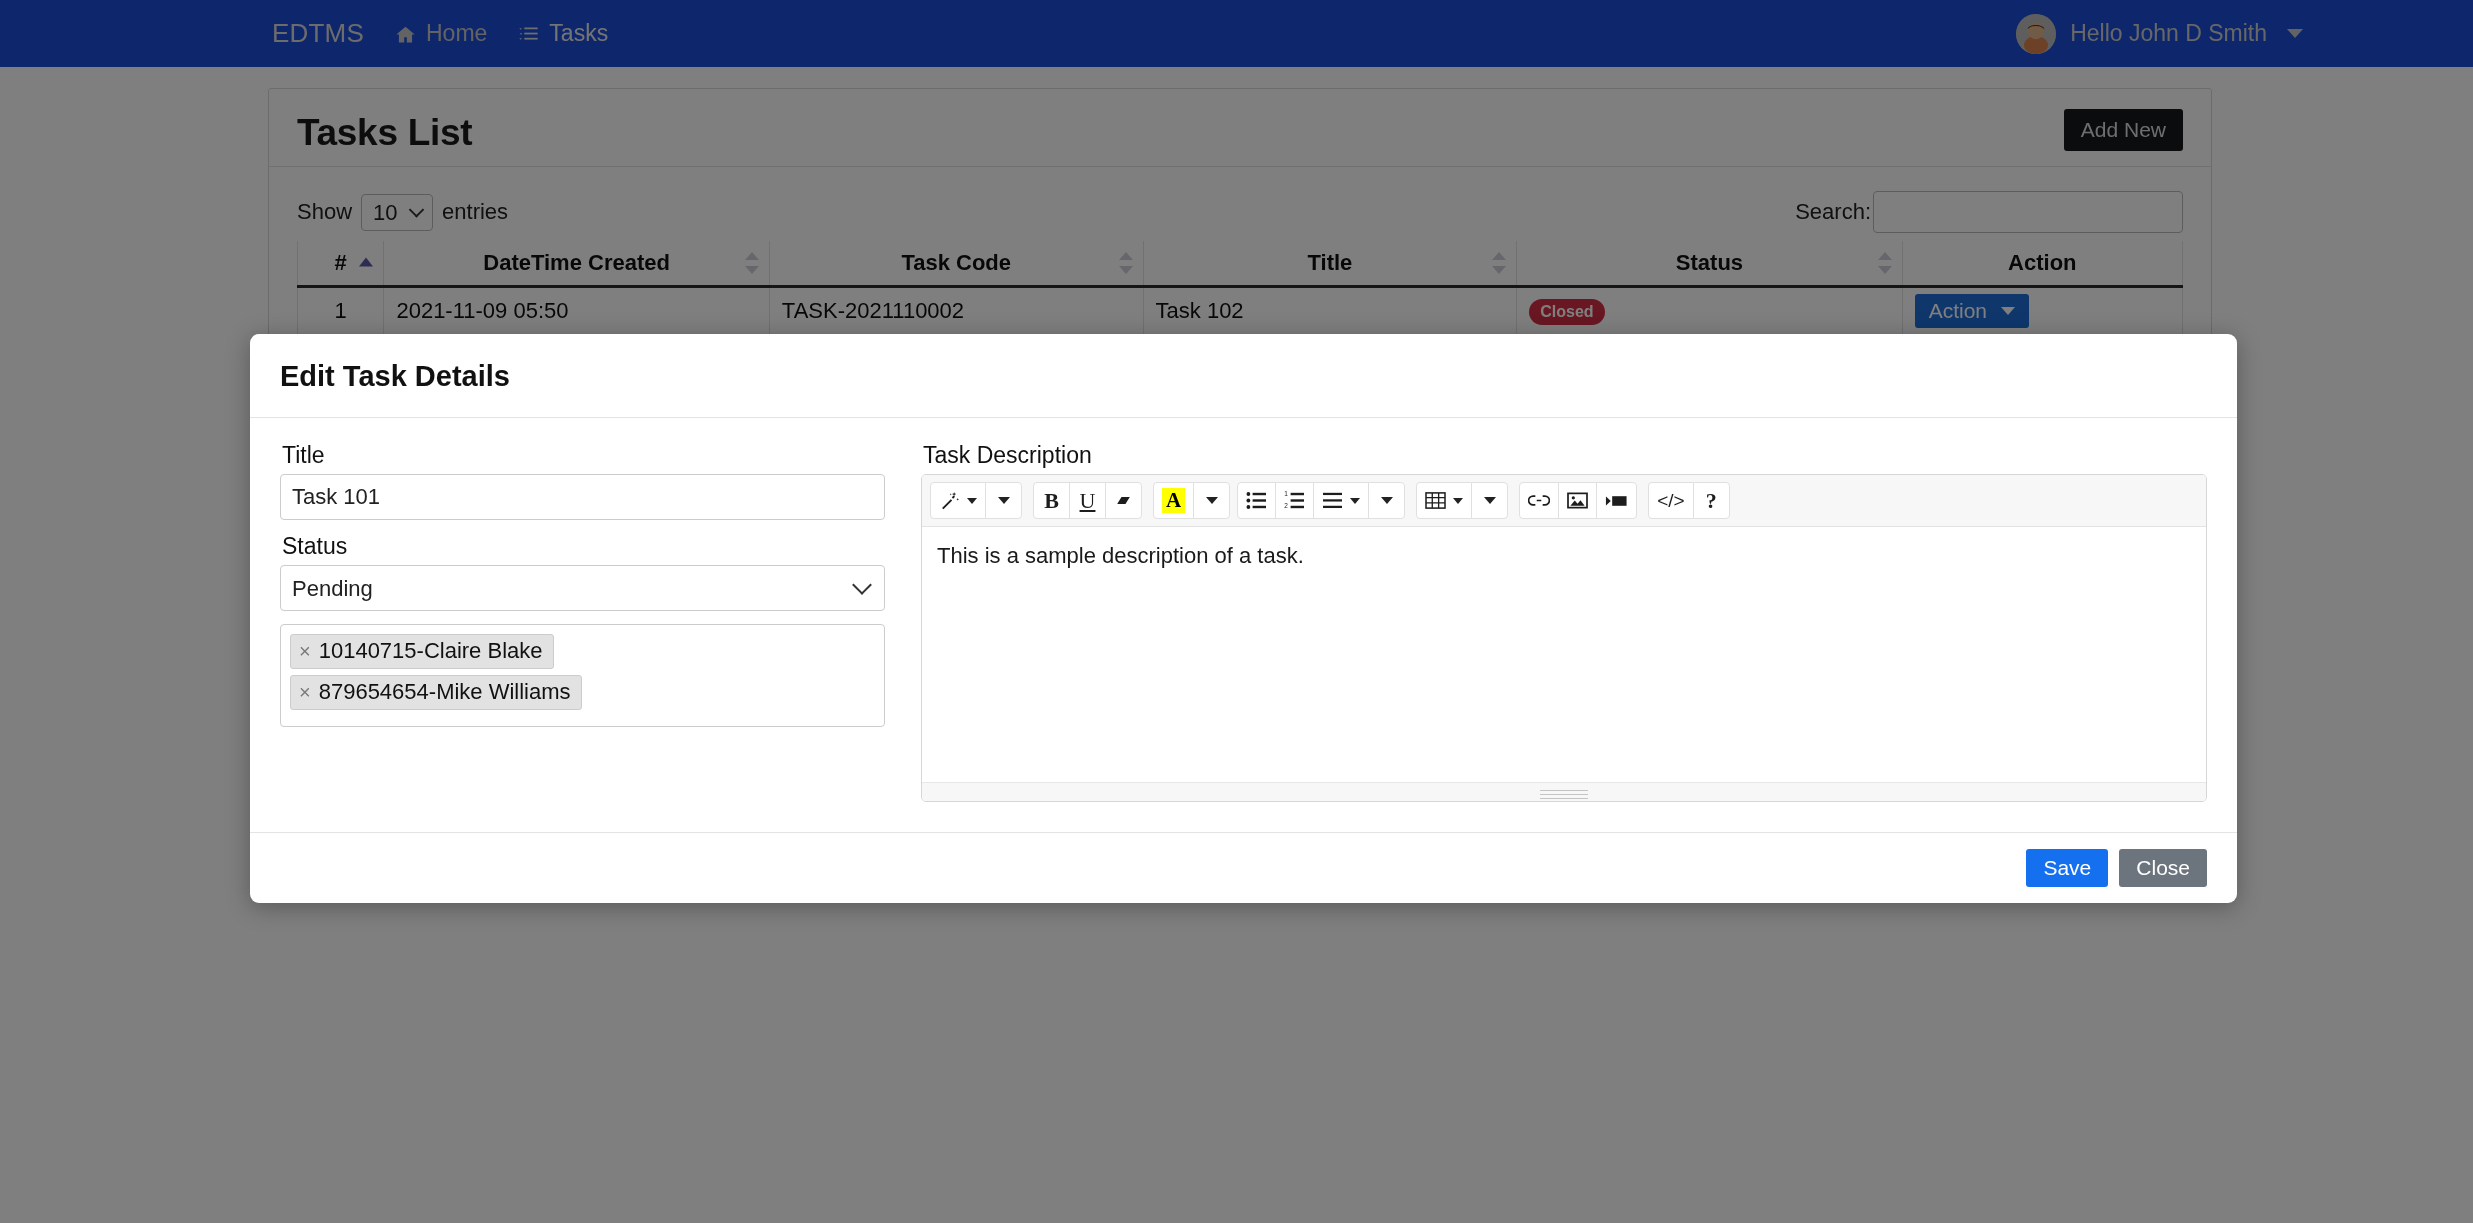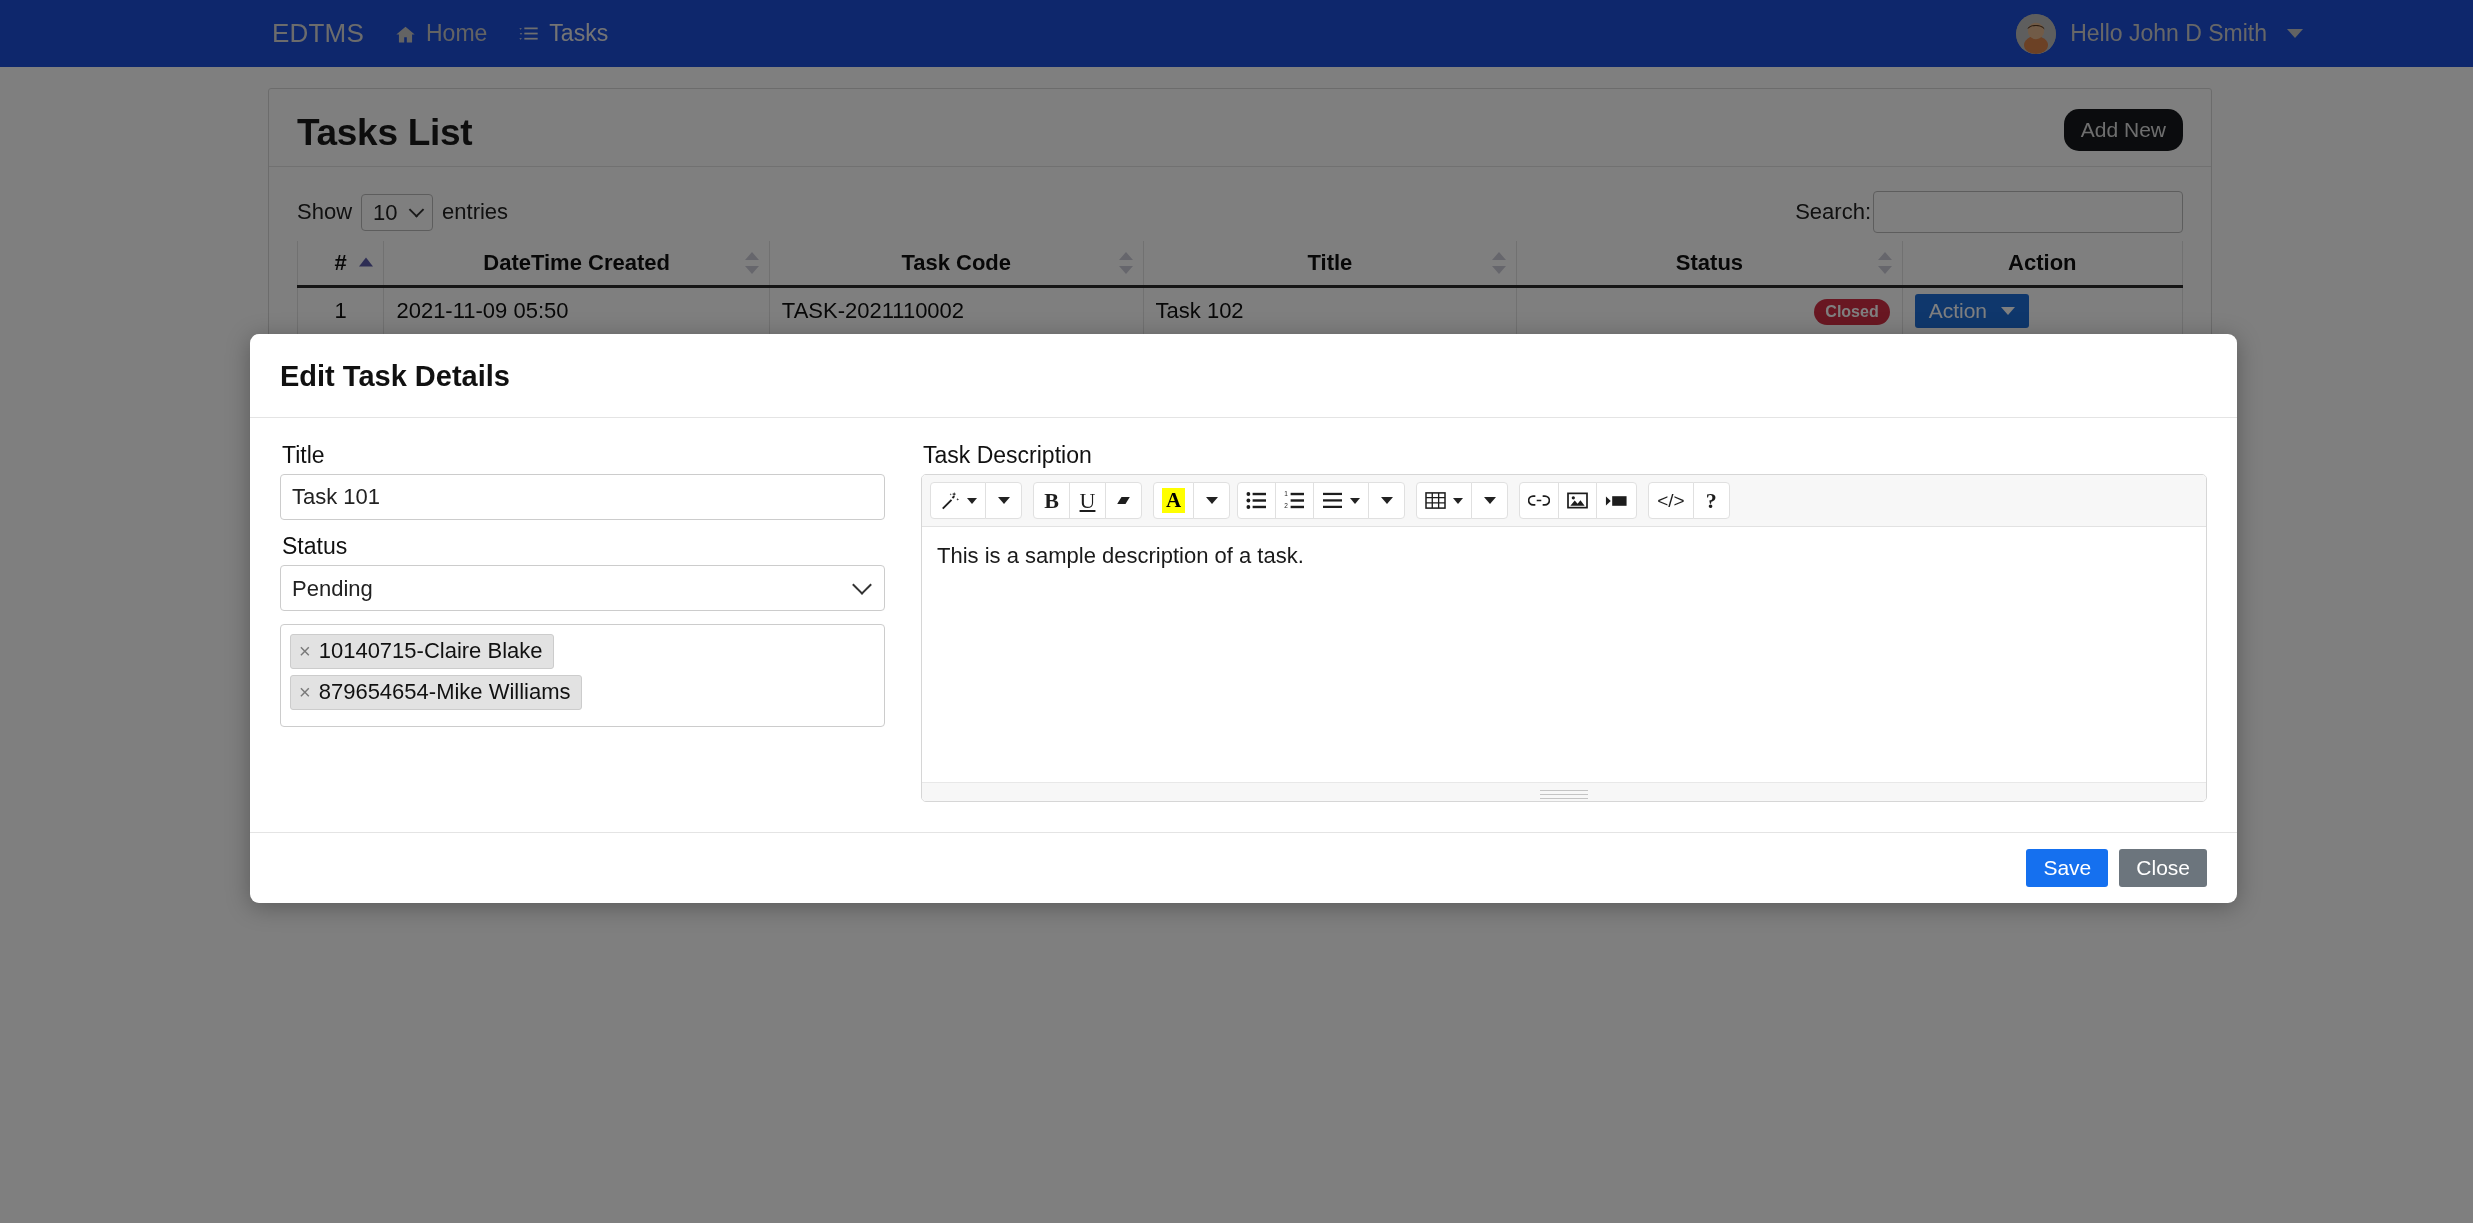--- a/index.html
+++ b/index.html
@@ -40,21 +40,21 @@
   
   .card {
     position:absolute; left:268px; top:88px; width:1944px;
     border:1px solid #d9d9d9; background:#fff; border-radius:3px;
   }
   .card-header { padding:22px 28px 26px 28px; border-bottom:1px solid #e2e2e2; position:relative; height:78px;}
   .card-title { font-size:37px; font-weight:600; color:#1b1b1b; letter-spacing:-.3px; line-height:44px;}
   .btn-addnew {
     position:absolute; right:28px; top:20px;
     background:#16191c; color:#ddd; font-size:21px;
-    padding:9px 17px; border-radius:15px; border:none;text-align:right;
+    padding:9px 17px; border-radius:3px; border:none;text-align:right;
   }
   .card-body { padding:20px 28px 18px 28px; }
 
   .dt-top { display:flex; align-items:center; height:50px; position:relative; }
   .dt-length { font-size:22px; color:#222; display:flex; align-items:center; gap:9px; }
   .dt-select {
     appearance:none; -webkit-appearance:none;
     border:1px solid #bbb; border-radius:4px; background:transparent;
     font-size:22px; color:#222; padding:5px 34px 5px 11px;
     font-family:"Liberation Sans", sans-serif;
@@ -81,21 +81,21 @@
   }
   table.dt td {
     font-size:22px; color:#111; padding:6px 12px;
     border-bottom:1px solid #e3e3e3;
     border-left:1px solid #e3e3e3; border-right:1px solid #e3e3e3;
   }
   .col-num { width:74px; text-align:center; }
   .col-dt  { width:330px; }
   .col-code{ width:320px; }
   .col-title{ width:320px; }
-  .col-status{ width:330px; text-align:right; }
+  .col-status{ width:330px; text-align:left; }
   .col-action{ width:240px; text-align:left;margin-left:10px; }
   .sort-asc {
     position:absolute; right:10px; top:50%; transform:translateY(-60%);
     width:0;height:0;border-left:7px solid transparent;border-right:7px solid transparent;
     border-bottom:9px solid #5b5ba8;
   }
   .sort-both { position:absolute; right:10px; top:50%; transform:translateY(-50%); width:14px; height:22px;}
   .sort-both i { position:absolute; left:0; width:0;height:0;border-left:7px solid transparent;border-right:7px solid transparent;}
   .sort-both i.up { top:0; border-bottom:8px solid #cdcdd8; }
   .sort-both i.dn { bottom:0; border-top:8px solid #cdcdd8; }

